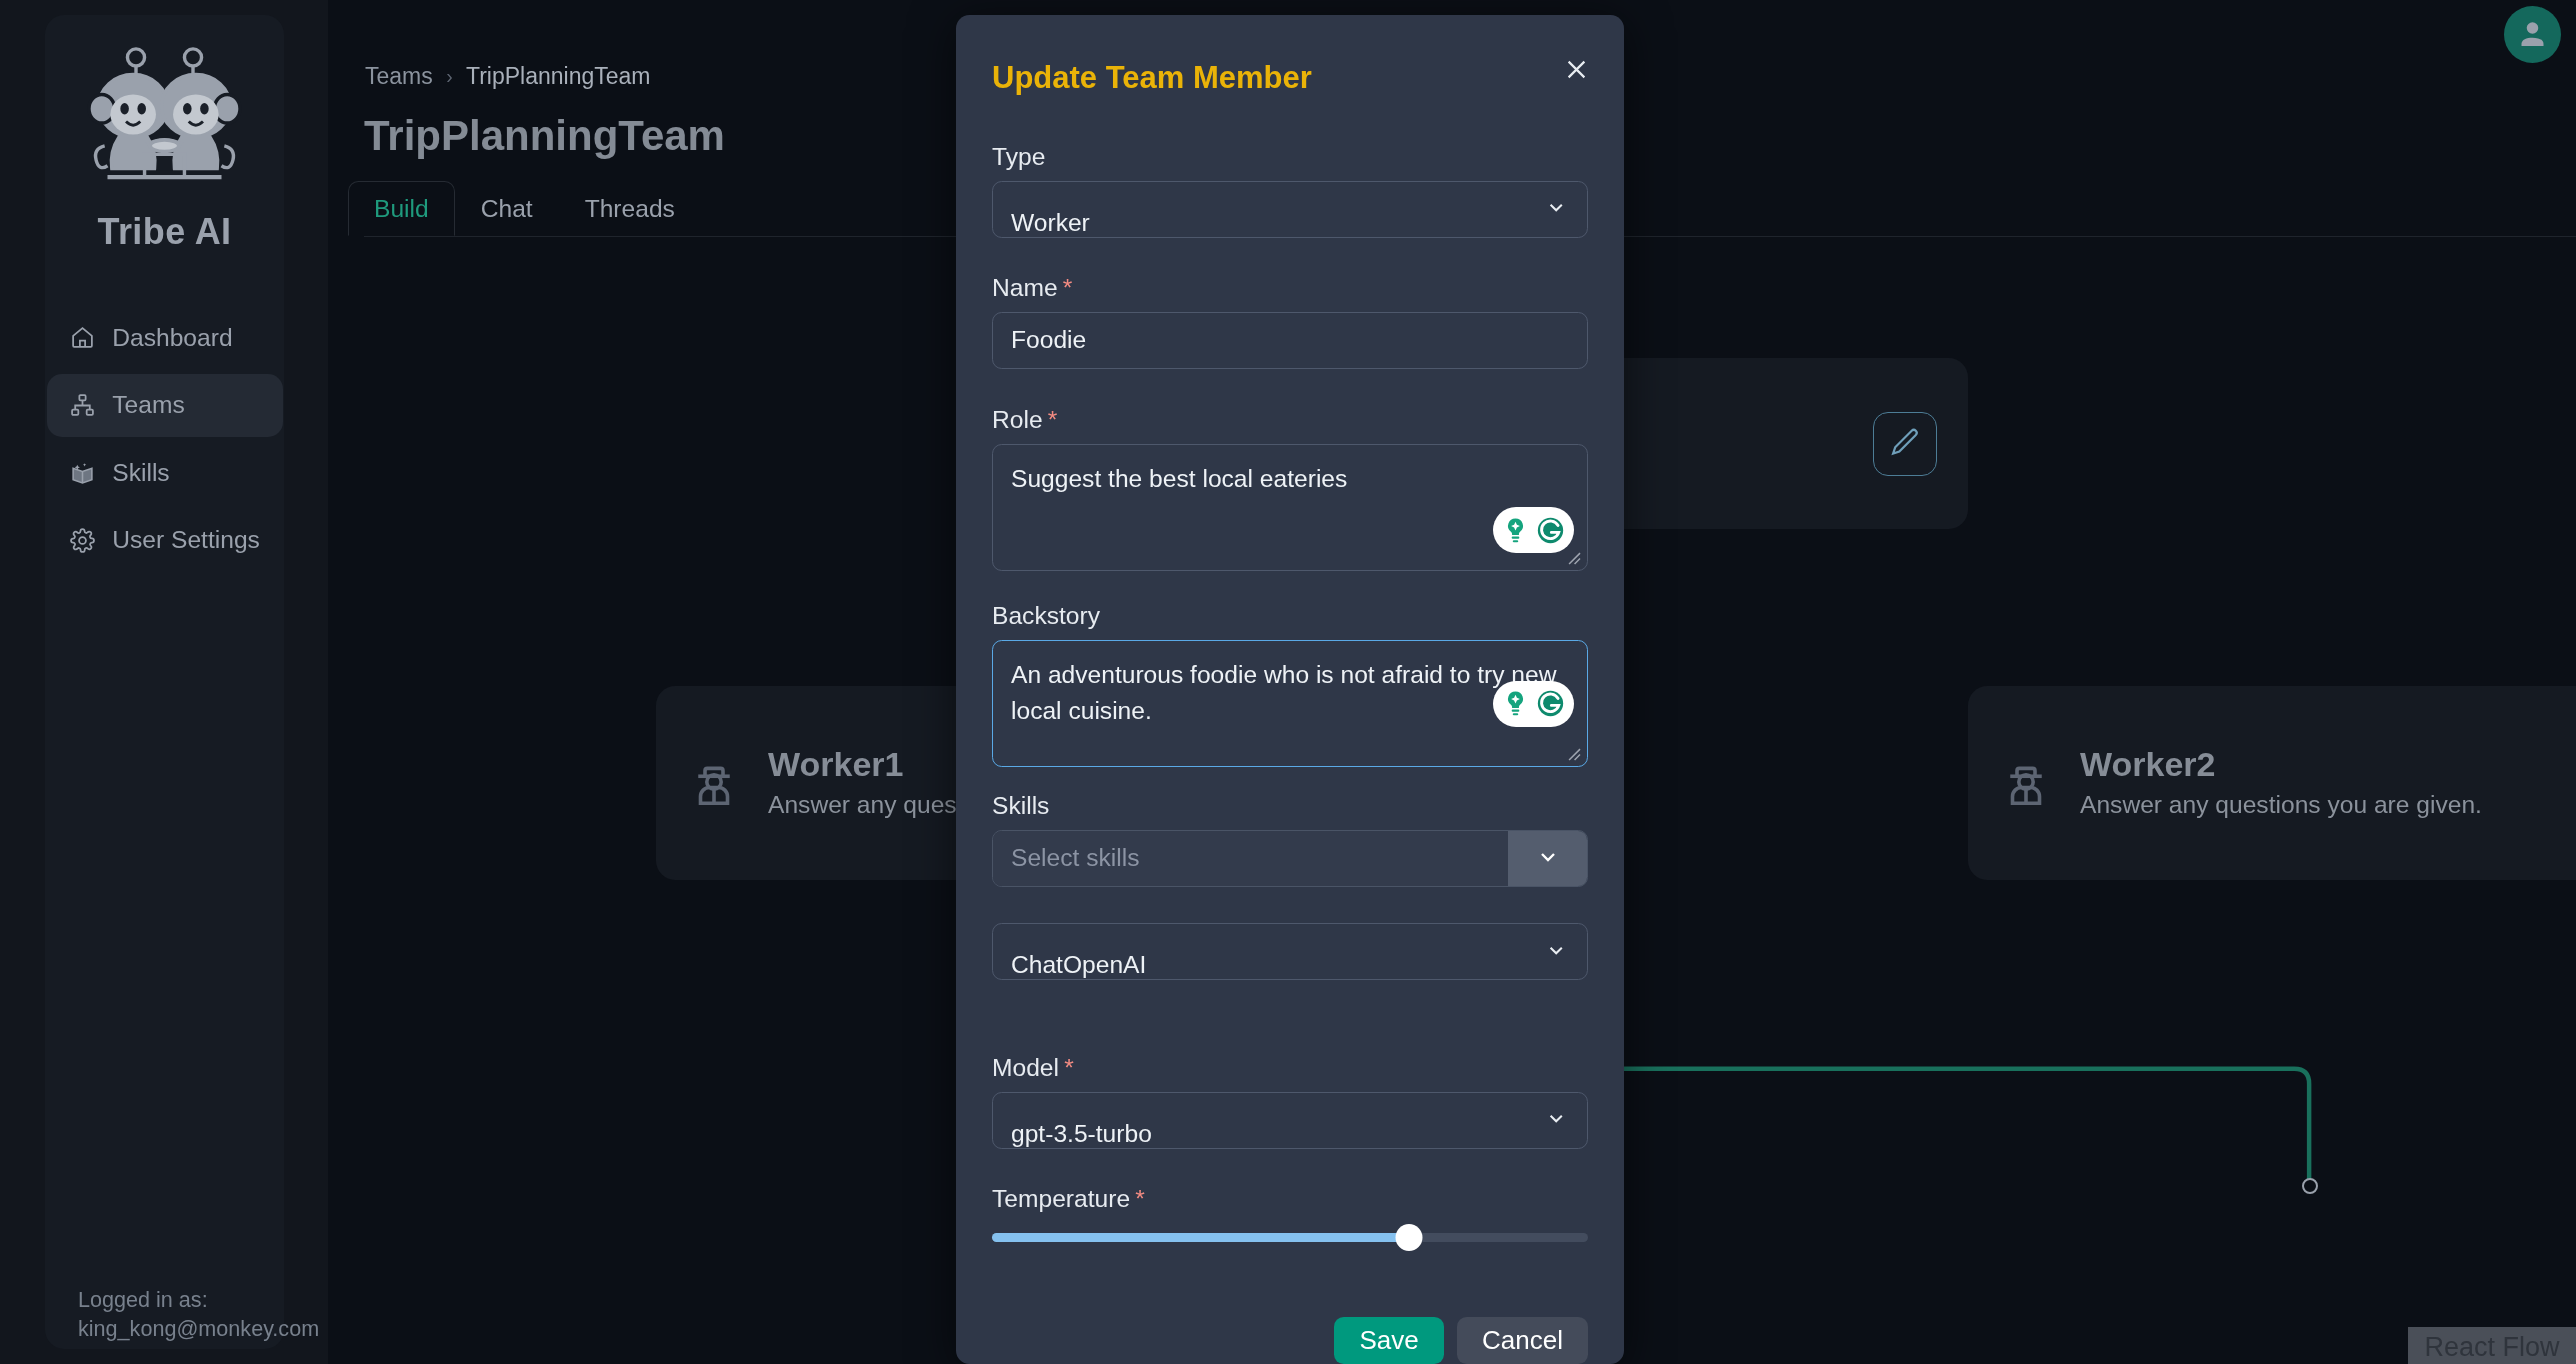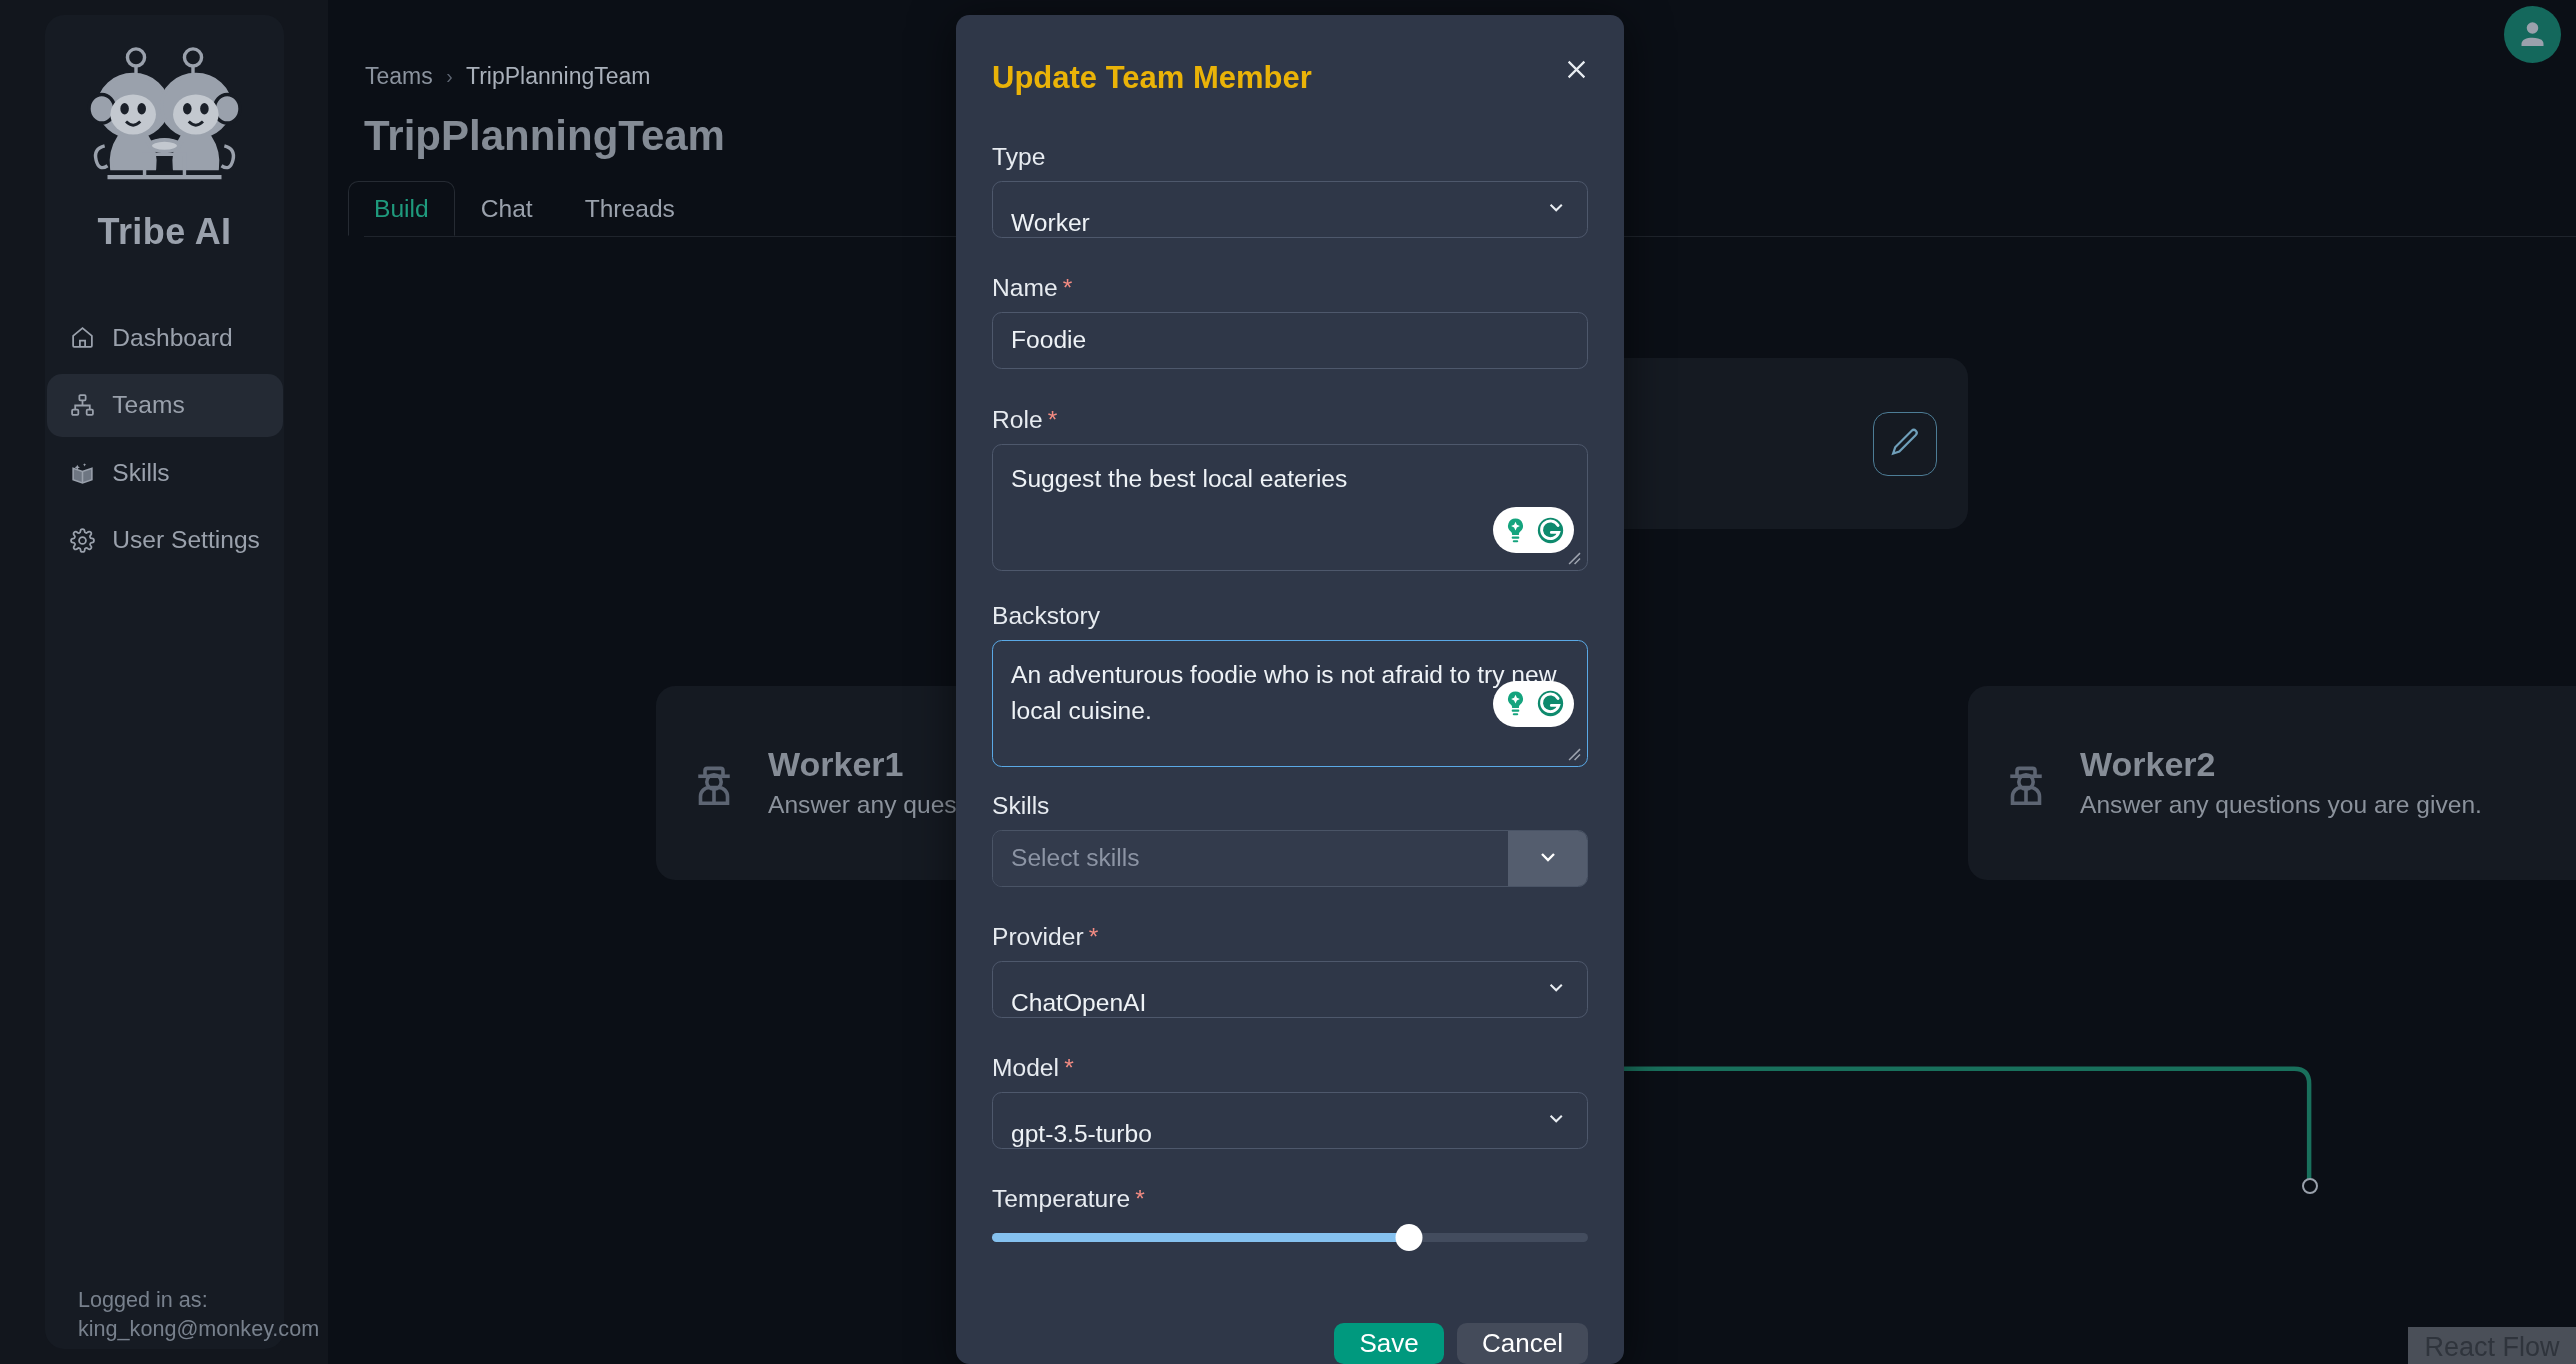--- a/index.html
+++ b/index.html
@@ -174,21 +174,21 @@
   .slider-fill { position: absolute; left: 0; height: 9px; border-radius: 4.5px; background: #85c1ef; }
   .slider-thumb {
     position: absolute; width: 27px; height: 27px; border-radius: 50%; background: #ffffff;
     transform: translateX(-50%);
   }
 
   .modal-actions {
     position: absolute; right: 36px; bottom: 0; display: flex; gap: 13.4px;
   }
   .btn {
-    height: 41px; padding: 0 25px; border-radius: 9.7px; border: none;
+    height: 47px; padding: 0 25px; border-radius: 9.7px; border: none;
     font-size: 26px; color: #ffffff; cursor: pointer;
     font-family: "Liberation Sans", sans-serif;
     display: flex; align-items: center; justify-content: center;
   }
   .btn-save { background: #00997e; }
   .btn-cancel { background: #444b5a; }
 </style>
 </head>
 <body>
 
@@ -467,23 +467,20 @@
           <span>
             <svg width="24" height="24" viewBox="0 0 24 24" fill="none" stroke="#ffffff" stroke-width="2.4">
                 <path d="M6 9l6 6 6-6"></path>
               </svg>
           </span>
         </div>
       </div>
     </div>
 
     <div class="field" style="top:908px;">
-      <div class="field-label">
-        <span>Provider</span><span class="req">*</span>
-      </div>
       <div class="select-box">
         <span class="select-value">ChatOpenAI</span>
         <span class="chev">
           <svg width="22.4" height="22.4" viewBox="0 0 24 24" fill="none" stroke="#e9edf2" stroke-width="2.2">
               <path d="M6 9l6 6 6-6"></path>
             </svg>
         </span>
       </div>
     </div>
 

